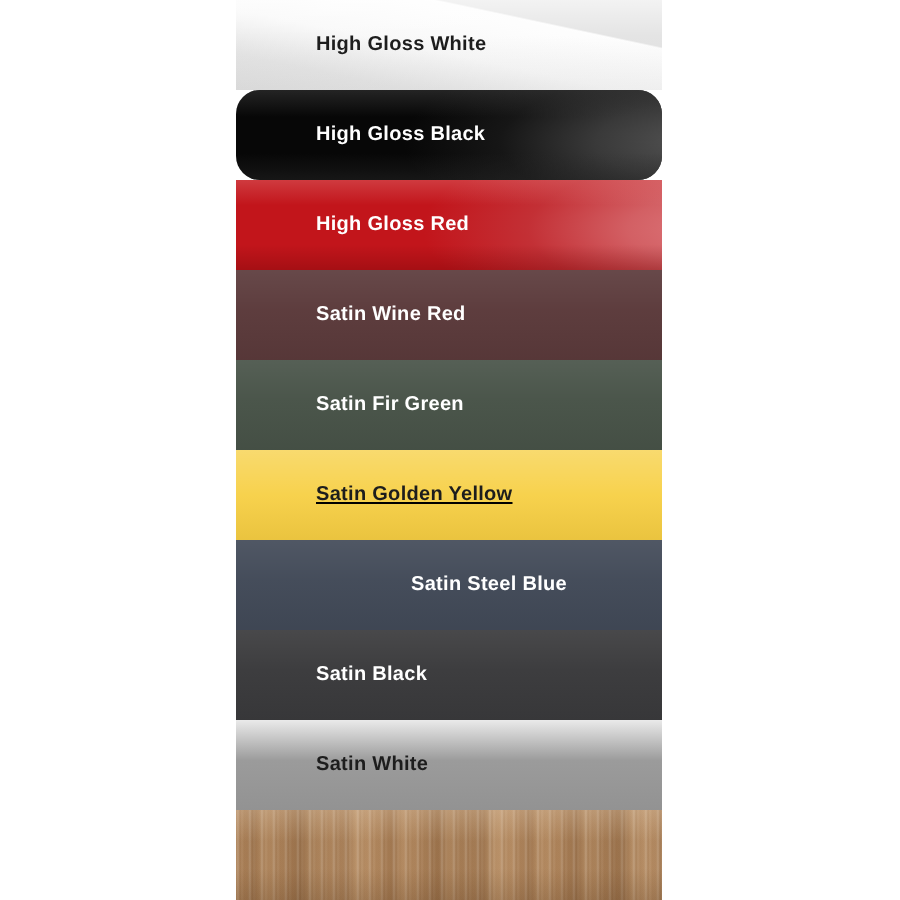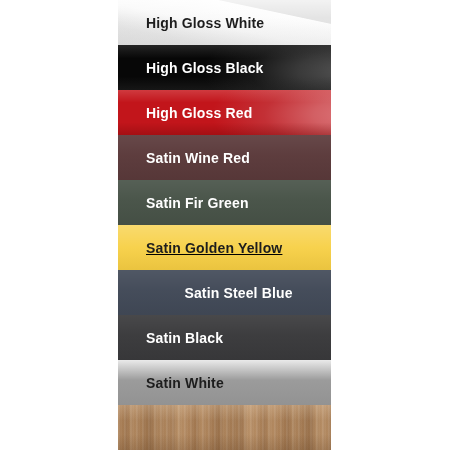--- a/index.html
+++ b/index.html
@@ -32,22 +32,22 @@
   .swatch {
     position: relative;
     flex: 1 1 0;
     overflow: hidden;
     display: flex;
     align-items: center;
   }
   .swatch-label {
     position: relative;
     z-index: 5;
-    padding-left: 28px;
-    font-size: 14px;
+    padding-left: 40px;
+    font-size: 10px;
     font-weight: bold;
     letter-spacing: 0.15px;
     line-height: 1;
     white-space: nowrap;
   }
   .label-light { color: #ffffff; }
   .label-dark  { color: #1d1d1d; }
 
   .sheen {
     position: absolute;
@@ -72,21 +72,21 @@
     position: absolute;
     inset: 0;
     z-index: 3;
     background: linear-gradient(to bottom,
       rgba(255,255,255,0.55) 0%,
       rgba(255,255,255,0.00) 40%,
       rgba(200,200,200,0.22) 100%);
   }
 
   
-  .f-gloss-black { background: #070707; }
+  .f-gloss-black { background: #070707; border-radius: 12px; }
   .f-gloss-black .sheen {
     background:
       radial-gradient(125% 200% at 112% 58%,
         rgba(92,92,92,0.95) 0%,
         rgba(70,70,70,0.80) 22%,
         rgba(40,40,40,0.45) 40%,
         rgba(10,10,10,0.00) 58%);
   }
   .f-gloss-black .sheen2 {
     position: absolute;

